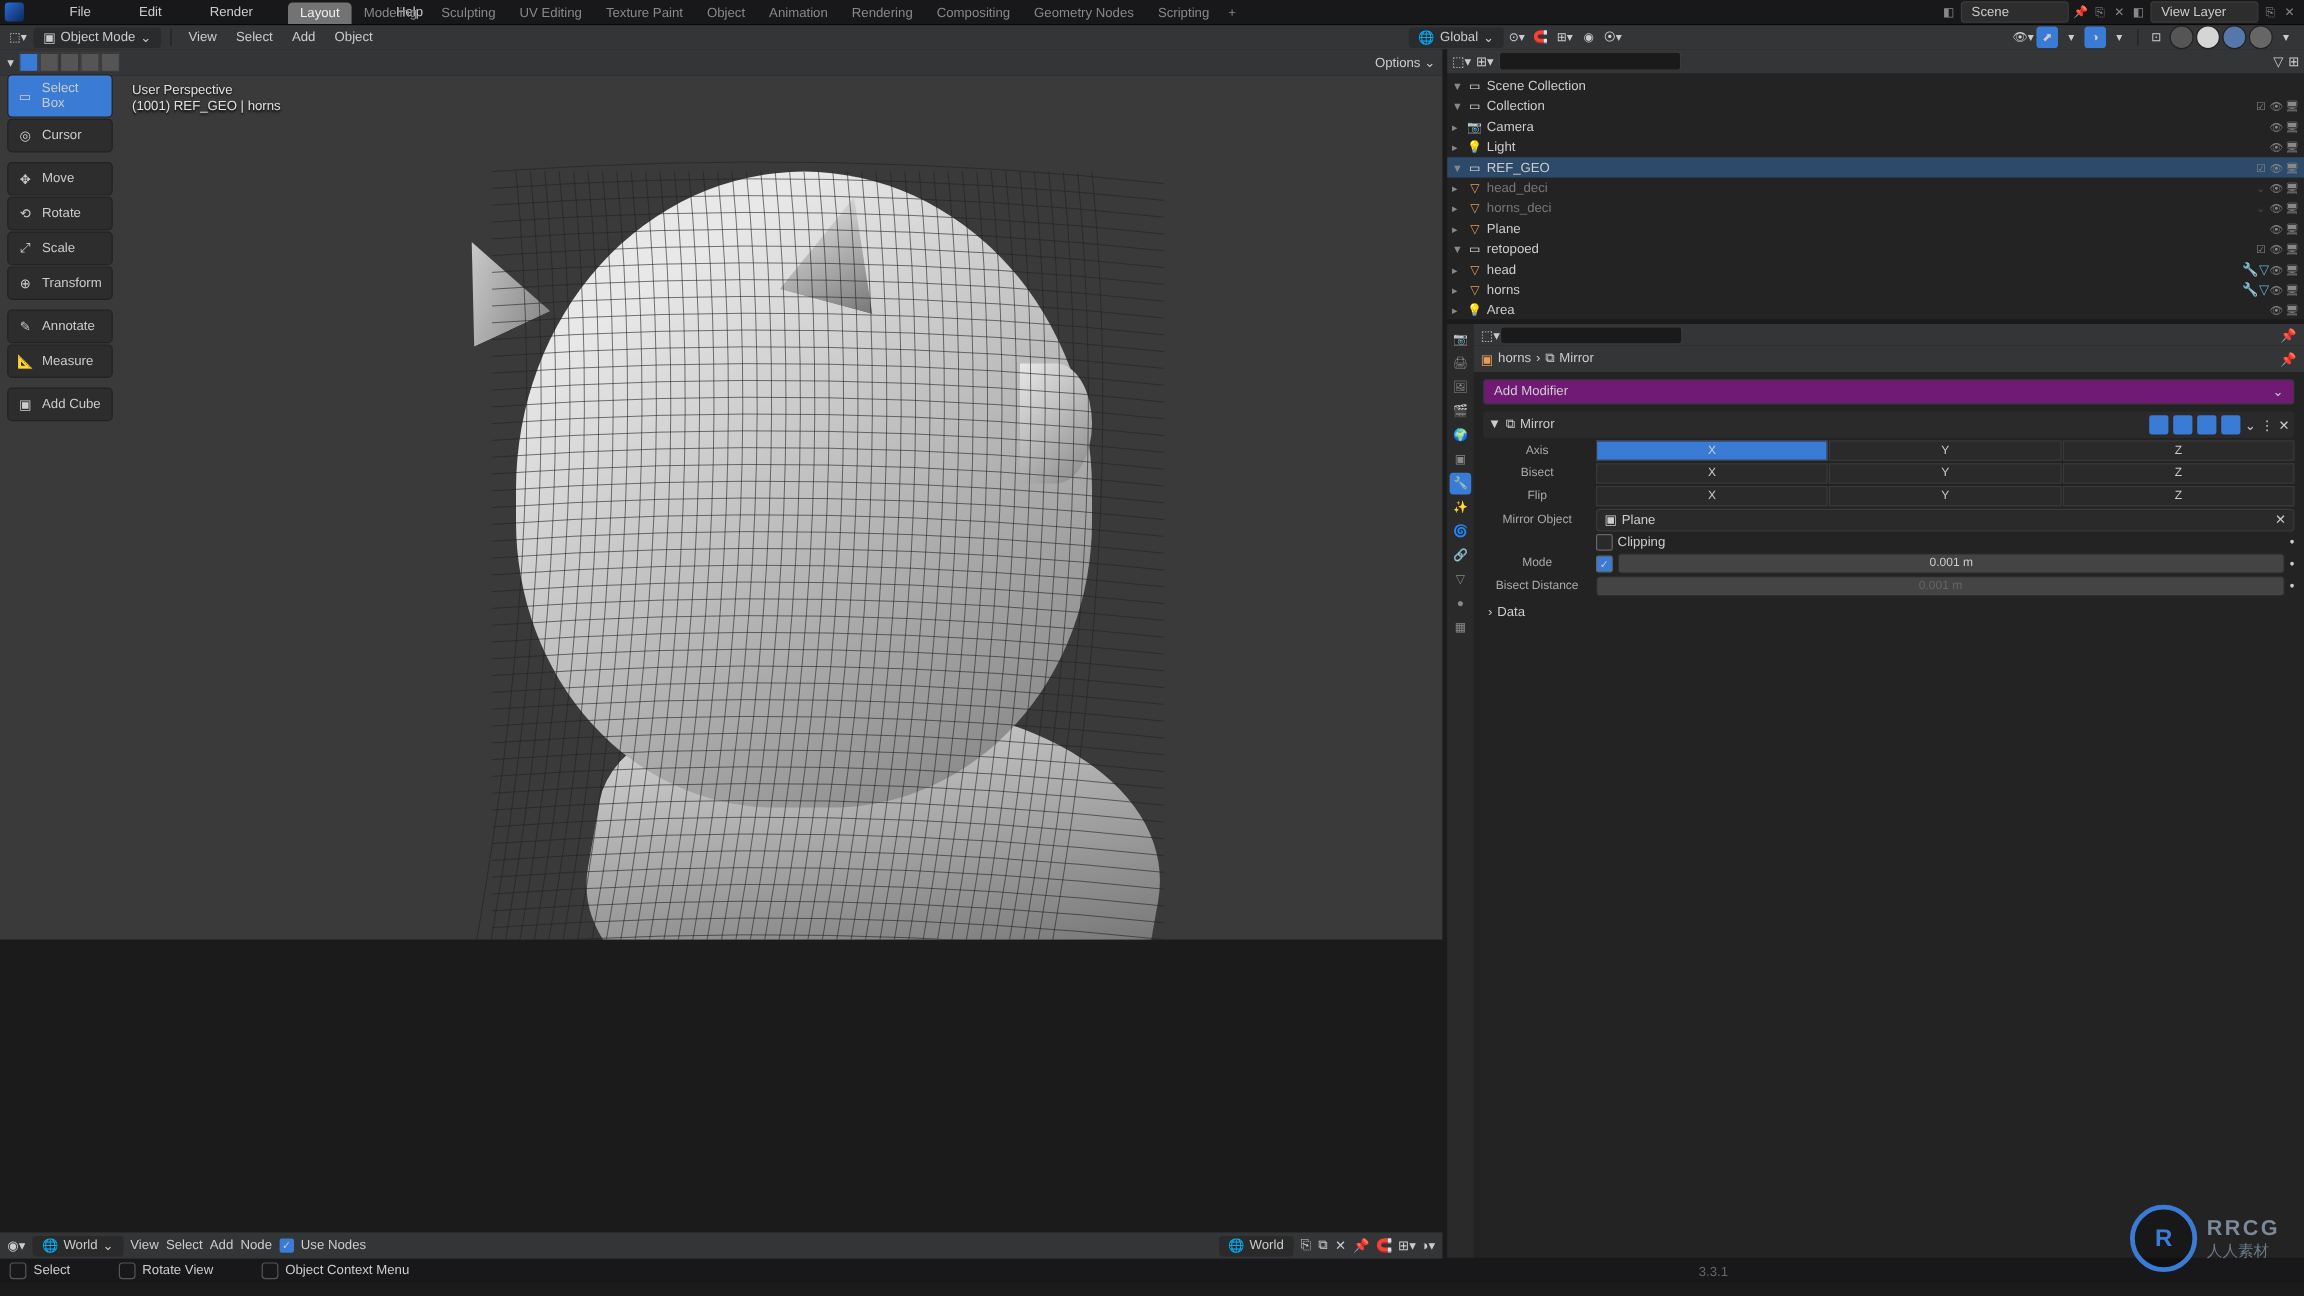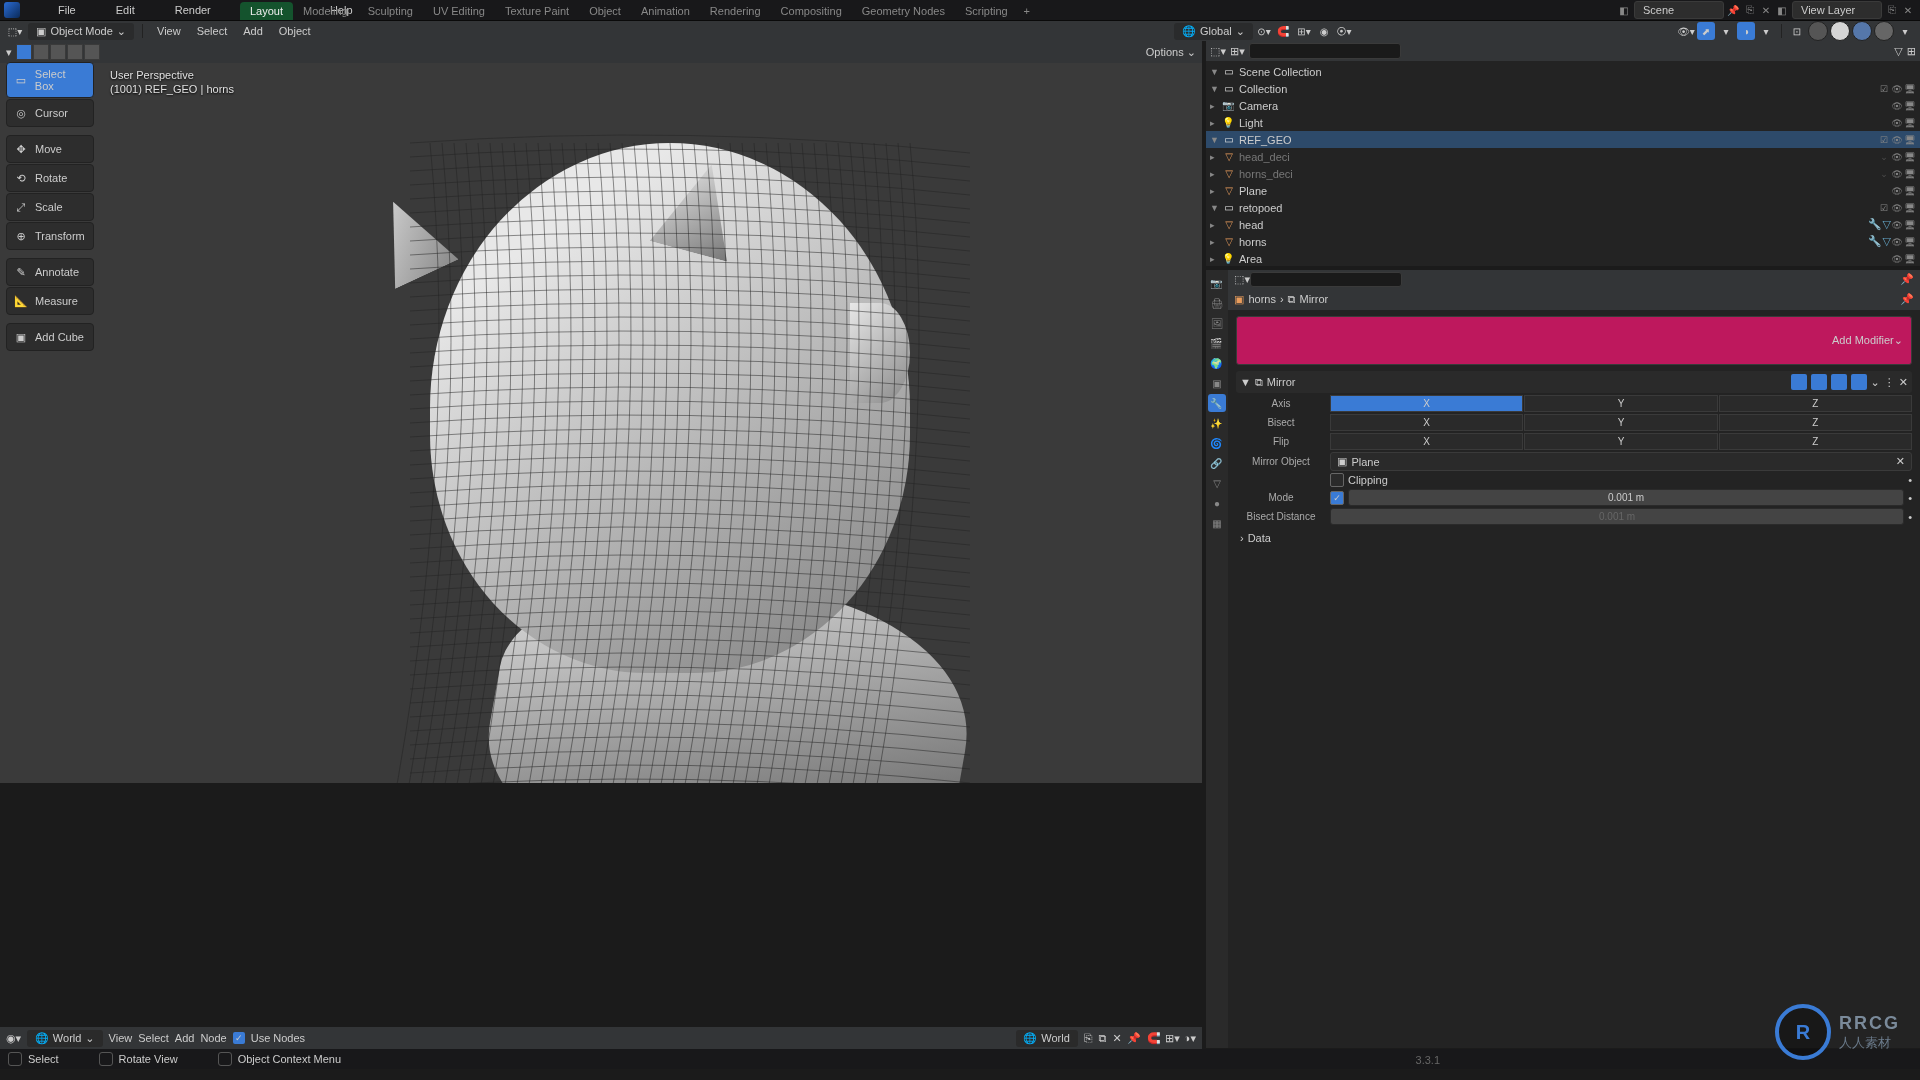--- a/index.html
+++ b/index.html
@@ -9,21 +9,21 @@
 #menubar { position:absolute; top:0; left:0; right:0; height:21px; background:#18181a; display:flex; align-items:center; padding:0 4px; border-bottom:1px solid #0a0a0a;}
 #menubar .logo { width:16px; height:16px; border-radius:3px; background:linear-gradient(135deg,#2b6cd4,#0a2a5a); margin-right:6px;}
 #menubar .menu-item { padding:3px 8px; color:#ccc; cursor:pointer;margin-left:24px;}
 #menubar .spacer { flex:1;}
 #menubar .scene-box, #menubar .layer-box { background:#2d2d2d; border:1px solid #3a3a3a; border-radius:3px; padding:2px 8px; margin:0 2px; min-width:90px; display:flex; align-items:center; gap:4px;}
 #menubar .hicon{width:16px;height:16px;display:flex;align-items:center;justify-content:center;font-size:10px;color:#888;}
 
 
 #workspaces { position:absolute; top:0; left:240px; height:21px; display:flex; align-items:center;}
 #workspaces .tab { padding:3px 10px; color:#888; cursor:pointer; border-top-left-radius:4px; border-top-right-radius:4px;}
-#workspaces .tab.active { background:#14532d; color:#eee;}
+#workspaces .tab.active { background:#737373; color:#eee;}
 #workspaces .plus { width:18px; text-align:center; color:#888;}
 
 
 #hdr { position:absolute; top:21px; left:0; right:0; height:20px; background:#333537; display:flex; align-items:center; padding:0 6px; gap:4px;}
 #hdr .drop { background:#2a2b2c; border-radius:3px; padding:2px 8px; display:flex; align-items:center; gap:4px;}
 #hdr .btn { padding:2px 6px; color:#ccc; border-radius:3px;}
 #hdr .sep{width:1px;height:14px;background:#222;margin:0 4px;}
 #hdr .iconbtn{width:18px;height:18px;border-radius:3px;display:flex;align-items:center;justify-content:center;font-size:10px;}
 #hdr .iconbtn.on{background:#3a7bd5;}
 #hdr .right{margin-left:auto;display:flex;align-items:center;gap:2px;}
@@ -89,21 +89,21 @@
 
 
 #props { position:absolute; top:270px; left:1206px; right:0; bottom:32px; background:#232323; display:flex;}
 #props .tabs{width:22px;background:#2a2a2a;display:flex;flex-direction:column;align-items:center;padding-top:4px;gap:2px;}
 #props .tabs .t{width:18px;height:18px;border-radius:3px;display:flex;align-items:center;justify-content:center;font-size:10px;color:#888;}
 #props .tabs .t.active{background:#3a7bd5;color:#fff;}
 #props .panel{flex:1;padding:0;}
 #props .panel .bread{height:22px;background:#333537;display:flex;align-items:center;padding:0 6px;gap:4px;margin-bottom:1px;}
 #props .panel .search{height:18px;background:#333537;display:flex;align-items:center;padding:0 6px;}
 #props .panel .search input{background:#1a1a1a;border:1px solid #3a3a3a;border-radius:3px;height:15px;flex:0 0 120px;padding:0 4px;color:#ccc;}
-#props .addmod{margin:6px 8px;padding:17px 8px;background:#be185d;border:1px solid #3a3a3a;border-radius:3px;display:flex;justify-content:flex-end;}
+#props .addmod{margin:6px 8px;padding:3px 8px;background:#701a75;border:1px solid #3a3a3a;border-radius:3px;display:flex;justify-content:space-between;}
 #props .modh{margin:2px 8px;padding:3px 4px;background:#2a2a2a;display:flex;align-items:center;gap:4px;border-radius:3px;}
 #props .modh .tb{width:16px;height:16px;background:#3a7bd5;border-radius:2px;}
 #props .prow{display:flex;align-items:center;margin:2px 8px;gap:4px;}
 #props .prow .lab{width:90px;text-align:center;color:#aaa;font-size:10px;}
 #props .prow .xyz{display:flex;gap:1px;flex:1;}
 #props .prow .xyz .b{flex:1;text-align:center;background:#2a2a2a;border:1px solid #3a3a3a;padding:2px 0;font-size:10px;}
 #props .prow .xyz .b.on{background:#3a7bd5;}
 #props .prow .field{flex:1;background:#2a2a2a;border:1px solid #3a3a3a;border-radius:3px;padding:2px 6px;font-size:10px;display:flex;align-items:center;gap:4px;}
 #props .prow .chk{width:14px;height:14px;background:#2a2a2a;border:1px solid #666;border-radius:2px;display:flex;align-items:center;justify-content:center;font-size:9px;}
 #props .prow .chk.on{background:#3a7bd5;}

